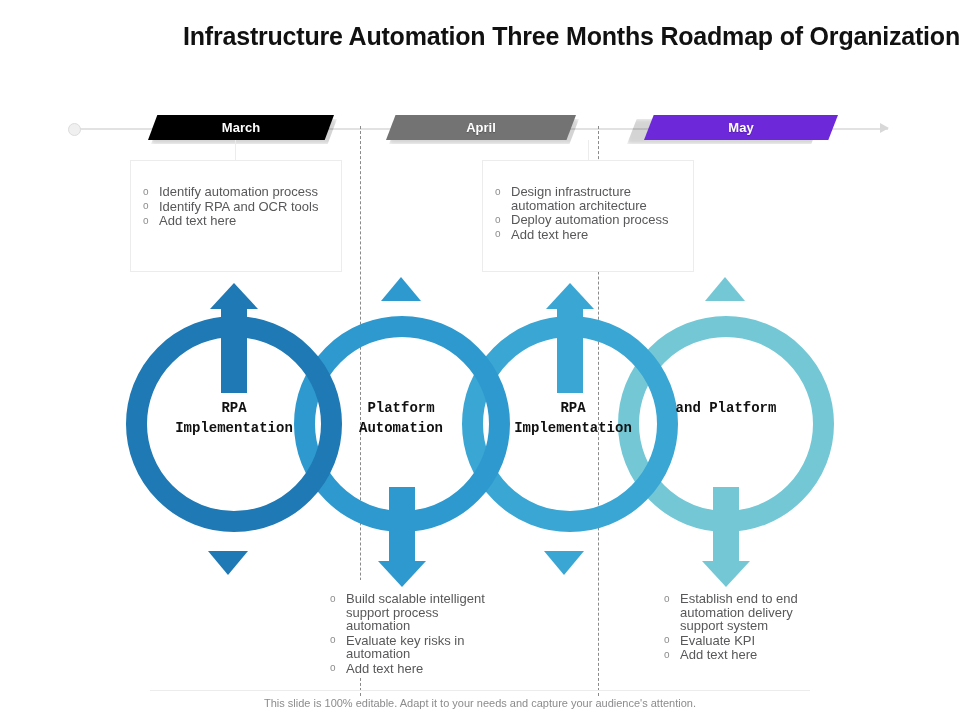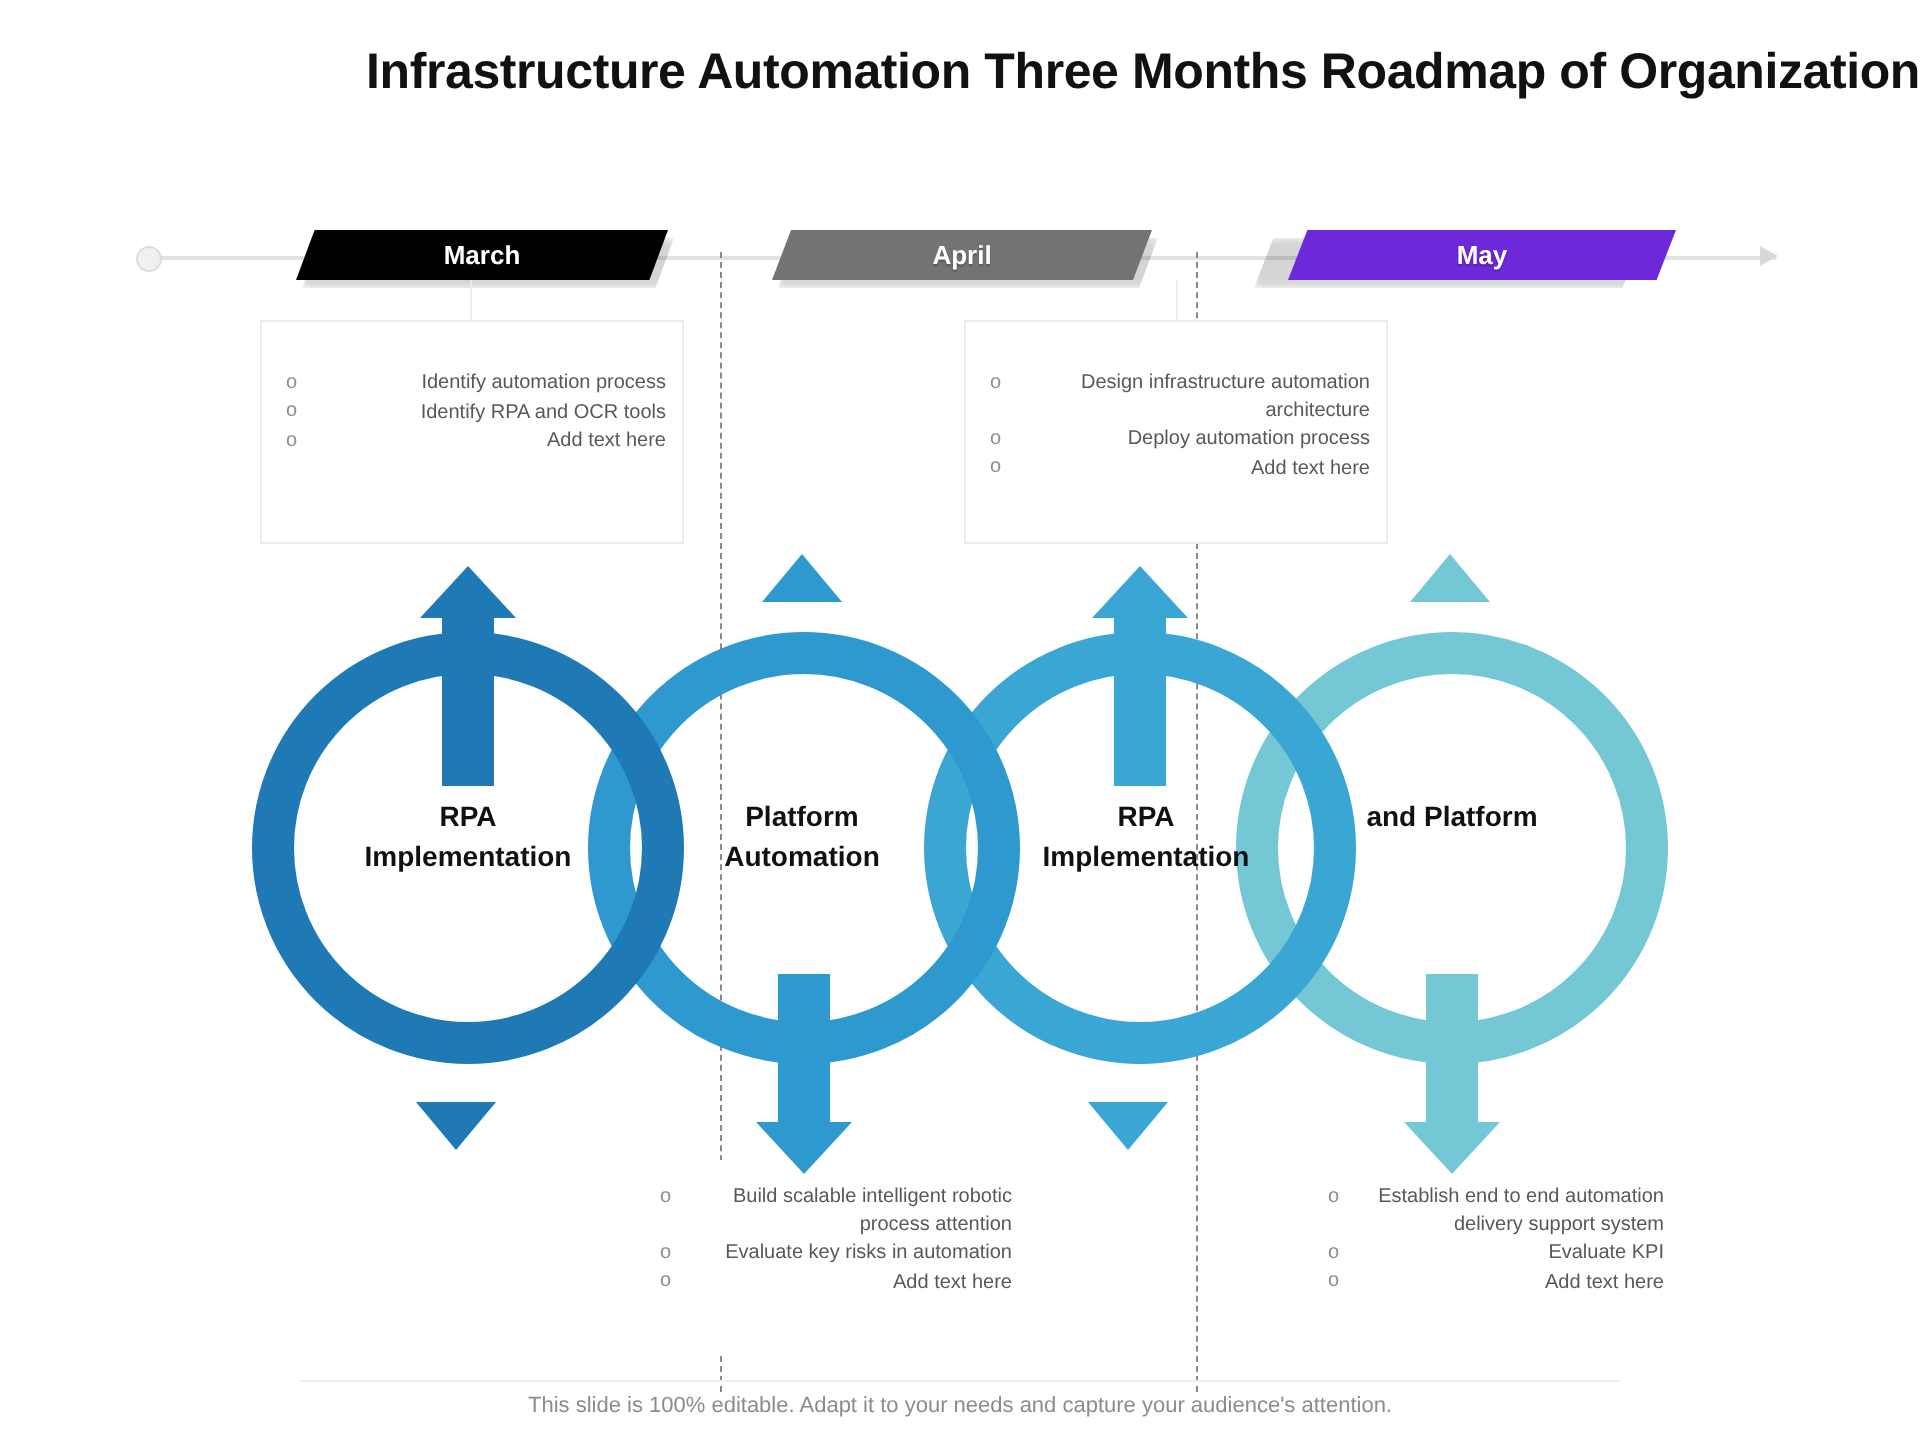--- a/index.html
+++ b/index.html
@@ -75,26 +75,25 @@
     background:#ffffff;
     box-sizing:border-box;
   }
   .textbox.noborder{border:none;}
   .bullets{
     list-style:none;margin:0;padding:0;
   }
   .bullets li{
     position:relative;
     padding-left:22px;
-    font-size:10px;
+    font-size:13px;
     line-height:13.5px;
     color:#58585a;
     margin-bottom:1px;
     font-family:"Liberation Sans", sans-serif;
-    text-align:right;
   }
   .bullets li:before{
     content:"o";
     position:absolute;left:6px;top:-0.5px;
     font-size:10px;color:#8d8d8f;
   }
 
   #tb0{left:130px;top:160px;width:212px;height:112px;}
   #tb0 .bullets{padding:24px 8px 0 6px;}
   #tb1{left:482px;top:160px;width:212px;height:112px;}
@@ -116,21 +115,21 @@
   #ring0{left:126px;top:316px;width:216px;height:216px;border:21px solid #1f79b4;z-index:7;}
   #ring1{left:294px;top:316px;width:216px;height:216px;border:21px solid #2e99ce;z-index:6;}
   #ring2{left:462px;top:316px;width:216px;height:216px;border:21px solid #3aa6d4;z-index:5;}
   #ring3{left:618px;top:316px;width:216px;height:216px;border:21px solid #74c8d6;z-index:4;}
 
   
   .ring-label{
     position:absolute;text-align:center;
     font-size:14px;font-weight:bold;color:#111111;
     line-height:20px;z-index:12;
-    font-family:Liberation Sans, sans-serif;
+    font-family:Liberation Mono, monospace;
   }
   #rl0{left:156px;top:398px;width:156px;}
   #rl1{left:330px;top:398px;width:142px;}
   #rl2{left:500px;top:398px;width:146px;}
   #rl3{left:640px;top:398px;width:172px;}
 
   
   .arrow-up-long{
     position:absolute;z-index:9;
   }
@@ -211,21 +210,21 @@
   <div class="textbox" id="tb1">
     <ul class="bullets">
       <li>Design infrastructure automation architecture</li>
       <li>Deploy automation process</li>
       <li>Add text here</li>
     </ul>
   </div>
 
   <div class="textbox noborder" id="tb2">
     <ul class="bullets">
-      <li>Build scalable intelligent robotic process attention</li>
+      <li>Build scalable intelligent support process automation</li>
       <li>Evaluate key risks in automation</li>
       <li>Add text here</li>
     </ul>
   </div>
 
   <div class="textbox noborder" id="tb3">
     <ul class="bullets">
       <li>Establish end to end automation delivery support system</li>
       <li>Evaluate KPI</li>
       <li>Add text here</li>

